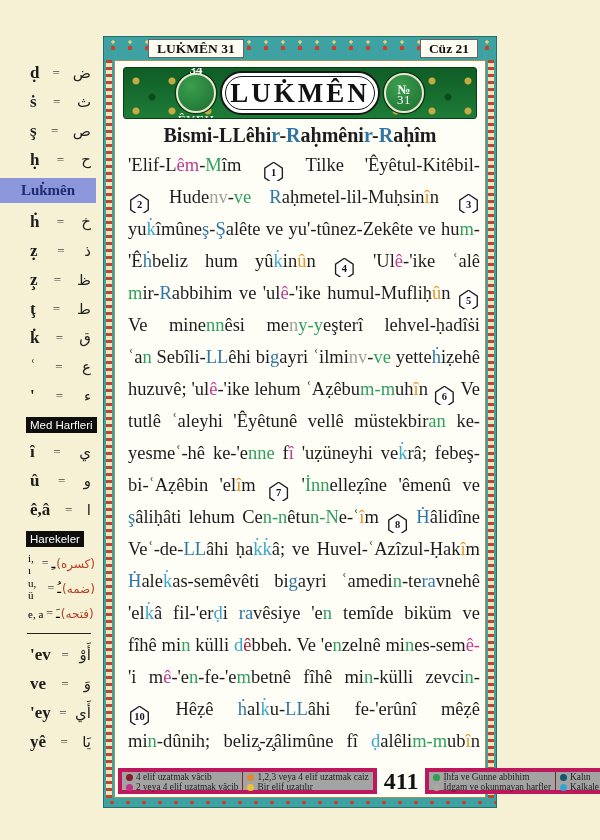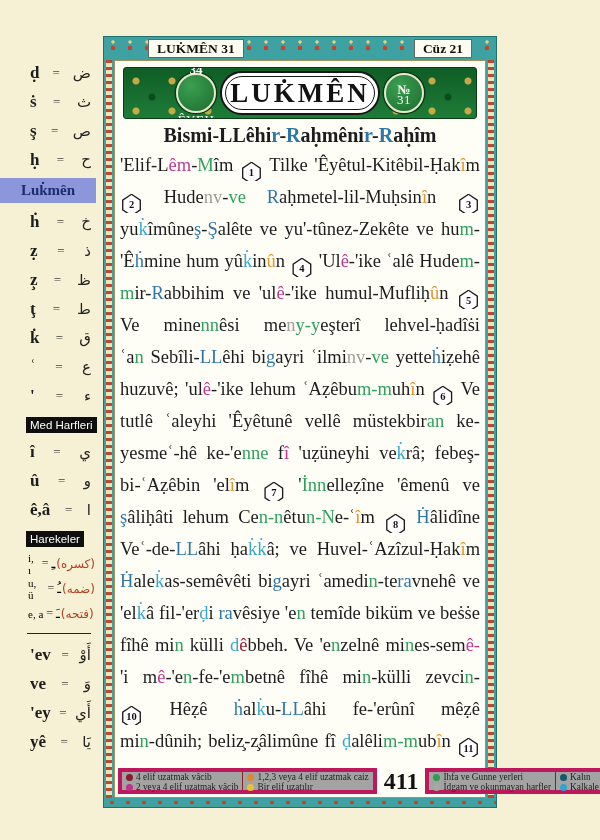--- a/index.html
+++ b/index.html
@@ -27,21 +27,21 @@
   
   #frame{position:absolute;left:103px;top:36px;width:394px;height:772px;
     background:#3fa2a2;border:1px solid #20706e;}
   #topband{position:absolute;left:0;top:0;right:0;height:23px;background:#3fa2a2;
     background-image:radial-gradient(circle 2.3px at 9px 11px,#c0452c 2.1px,rgba(0,0,0,0) 2.6px),
                      radial-gradient(circle 1.5px at 9px 5px,#e8d27a 1.4px,rgba(0,0,0,0) 1.9px);
     background-size:17px 23px;}
   .bandlabel{position:absolute;top:2px;background:#fffdf2;border:1px solid #666;
     font-weight:bold;font-size:13.5px;padding:0 8px;height:19px;line-height:18px;color:#111;}
   #bandlabel-left{left:44px;}
-  #bandlabel-right{right:24px;text-align:right;}
+  #bandlabel-right{right:18px;text-align:right;}
   .ornstrip{position:absolute;top:23px;bottom:9px;width:6px;
     background:repeating-linear-gradient(180deg,#c0452c 0 3px,#f0e2ba 3px 7px);}
   #orn-left{left:2px;} #orn-right{right:2px;}
   #botband{position:absolute;left:0;bottom:0;right:0;height:9px;background:#3fa2a2;
     background-image:radial-gradient(circle 1.8px at 8px 4.5px,#c0452c 1.7px,rgba(0,0,0,0) 2.2px);
     background-size:16px 9px;}
   #content{position:absolute;left:10px;right:10px;top:23px;bottom:9px;
     background:#fffef6;border:1px solid #a3915a;}
 
   
@@ -60,21 +60,21 @@
   .badge{position:absolute;top:50%;transform:translateY(-50%);width:40px;height:40px;border-radius:50%;
     background:radial-gradient(circle at 35% 30%,#3b9e50,#1c6e2f);border:2px solid #e9e5cf;
     box-shadow:0 0 0 1.5px #0a3b16;color:#fff;display:flex;flex-direction:column;
     align-items:center;justify-content:center;z-index:2;}
   #badge-left{left:52px;gap:40px;} #badge-right{right:52px;}
   .badge .b1{font-size:13px;font-weight:bold;line-height:13px;}
   .badge .b2{font-size:13px;line-height:8px;letter-spacing:.5px;}
 
   
   #bismillah{text-align:center;font-size:20px;font-weight:bold;height:28px;line-height:28px;color:#161616;}
-  #textbody{padding:0 5px;}
+  #textbody{padding:0 5px;margin-left:8px;}
   .line{height:32px;line-height:32px;font-size:18.5px;color:#1d1d1f;
     text-align:justify;text-align-last:justify;overflow:hidden;}
   .c-k{color:#1d1d1f;} .c-m{color:#c03a94;} .c-g{color:#2fa05e;}
   .c-y{color:#a09f98;} .c-o{color:#e2952d;} .c-r{color:#a02038;}
   .c-b{color:#2f76a4;} .c-q{color:#38a7cc;}
   .ayah{display:inline-flex;align-items:center;justify-content:center;width:21px;height:23px;
     background:#1c1c1c;vertical-align:-5px;margin:0 1px;
     clip-path:polygon(50% 0,95% 27%,95% 73%,50% 100%,5% 73%,5% 27%);}
   .ayah i{display:flex;align-items:center;justify-content:center;width:18px;height:20px;background:#fff;
     clip-path:polygon(50% 0,95% 27%,95% 73%,50% 100%,5% 73%,5% 27%);
@@ -242,21 +242,21 @@
     <div id="textbody">
         <div class="line"><span class="c-k">'Elif-L</span><span class="c-m">êm</span><span class="c-k">-</span><span class="c-g">M</span><span class="c-k">îm </span><span class="ayah">
             <i>1</i>
           </span><span class="c-k"> Tilke 'Êyêtul-Kitêbil-Ḥak</span><span class="c-o">î</span><span class="c-k">m</span></div>
         <div class="line"><span class="ayah">
             <i>2</i>
           </span><span class="c-k"> Hude</span><span class="c-y">nv</span><span class="c-k">-</span><span class="c-g">ve</span><span class="c-k"> </span><span class="c-b">R</span><span class="c-k">aḥmetel-lil-Muḥsin</span><span class="c-o">î</span><span class="c-k">n </span><span class="ayah">
             <i>3</i>
           </span><span class="c-k"> 'Êlleẓîne</span></div>
         <div class="line"><span class="c-k">yu</span><span class="c-q">k̇</span><span class="c-k">îmûne</span><span class="c-b">ş</span><span class="c-k">-</span><span class="c-b">Ş</span><span class="c-k">alête ve yu'-tûnez-Zekête ve hu</span><span class="c-g">m</span><span class="c-k">-bil-</span></div>
-        <div class="line"><span class="c-k">'Ê</span><span class="c-b">ḣ</span><span class="c-k">mine hum yû</span><span class="c-q">k̇</span><span class="c-k">in</span><span class="c-o">û</span><span class="c-k">n </span><span class="ayah">
+        <div class="line"><span class="c-k">'Ê</span><span class="c-b">ḣ</span><span class="c-k">beliz hum yû</span><span class="c-q">k̇</span><span class="c-k">in</span><span class="c-o">û</span><span class="c-k">n </span><span class="ayah">
             <i>4</i>
           </span><span class="c-k"> 'Ul</span><span class="c-m">ê</span><span class="c-k">-'ike ʿalê Hude</span><span class="c-g">m</span><span class="c-k">-</span></div>
         <div class="line"><span class="c-g">m</span><span class="c-k">ir-</span><span class="c-b">R</span><span class="c-k">abbihim ve 'ul</span><span class="c-m">ê</span><span class="c-k">-'ike humul-Mufliḥ</span><span class="c-o">û</span><span class="c-k">n </span><span class="ayah">
             <i>5</i>
           </span></div>
         <div class="line"><span class="c-k">Ve mine</span><span class="c-g">nn</span><span class="c-k">êsi me</span><span class="c-y">n</span><span class="c-g">y-y</span><span class="c-k">eşterî lehvel-ḥadîṡi liyu</span><span class="c-q">ḍ</span><span class="c-k">ille</span></div>
         <div class="line"><span class="c-k">ʿa</span><span class="c-g">n</span><span class="c-k"> Sebîli-</span><span class="c-b">LL</span><span class="c-k">êhi bi</span><span class="c-b">g</span><span class="c-k">ayri ʿilmi</span><span class="c-y">nv</span><span class="c-k">-</span><span class="c-g">ve</span><span class="c-k"> yette</span><span class="c-b">ḣ</span><span class="c-k">iẓehê</span></div>
         <div class="line"><span class="c-k">huzuvê; 'ul</span><span class="c-m">ê</span><span class="c-k">-'ike lehum ʿAẓêbu</span><span class="c-g">m-m</span><span class="c-k">uh</span><span class="c-o">î</span><span class="c-k">n </span><span class="ayah">
             <i>6</i>
           </span><span class="c-k"> Ve 'iẓê</span></div>
@@ -304,21 +304,21 @@
               <span class="dot" style="background: rgb(233, 193, 58);"></span>
               <span>Bir elif uzatılır</span>
             </div>
           </div>
         </div>
       <div id="pagenum">411</div>
       <div class="lbox" id="lbox-right">
           <div class="lcol">
             <div class="litem">
               <span class="dot" style="background: rgb(47, 158, 79);"></span>
-              <span>İhfa ve Gunne yerleri</span>
+              <span>İhfa ve Gunne abbihim</span>
             </div>
             <div class="litem">
               <span class="dot" style="background: rgb(168, 168, 162);"></span>
               <span>İdgam ve okunmayan harfler</span>
             </div>
           </div>
           <div class="lcol">
             <div class="litem">
               <span class="dot" style="background: rgb(20, 88, 110);"></span>
               <span>Kalın</span>

